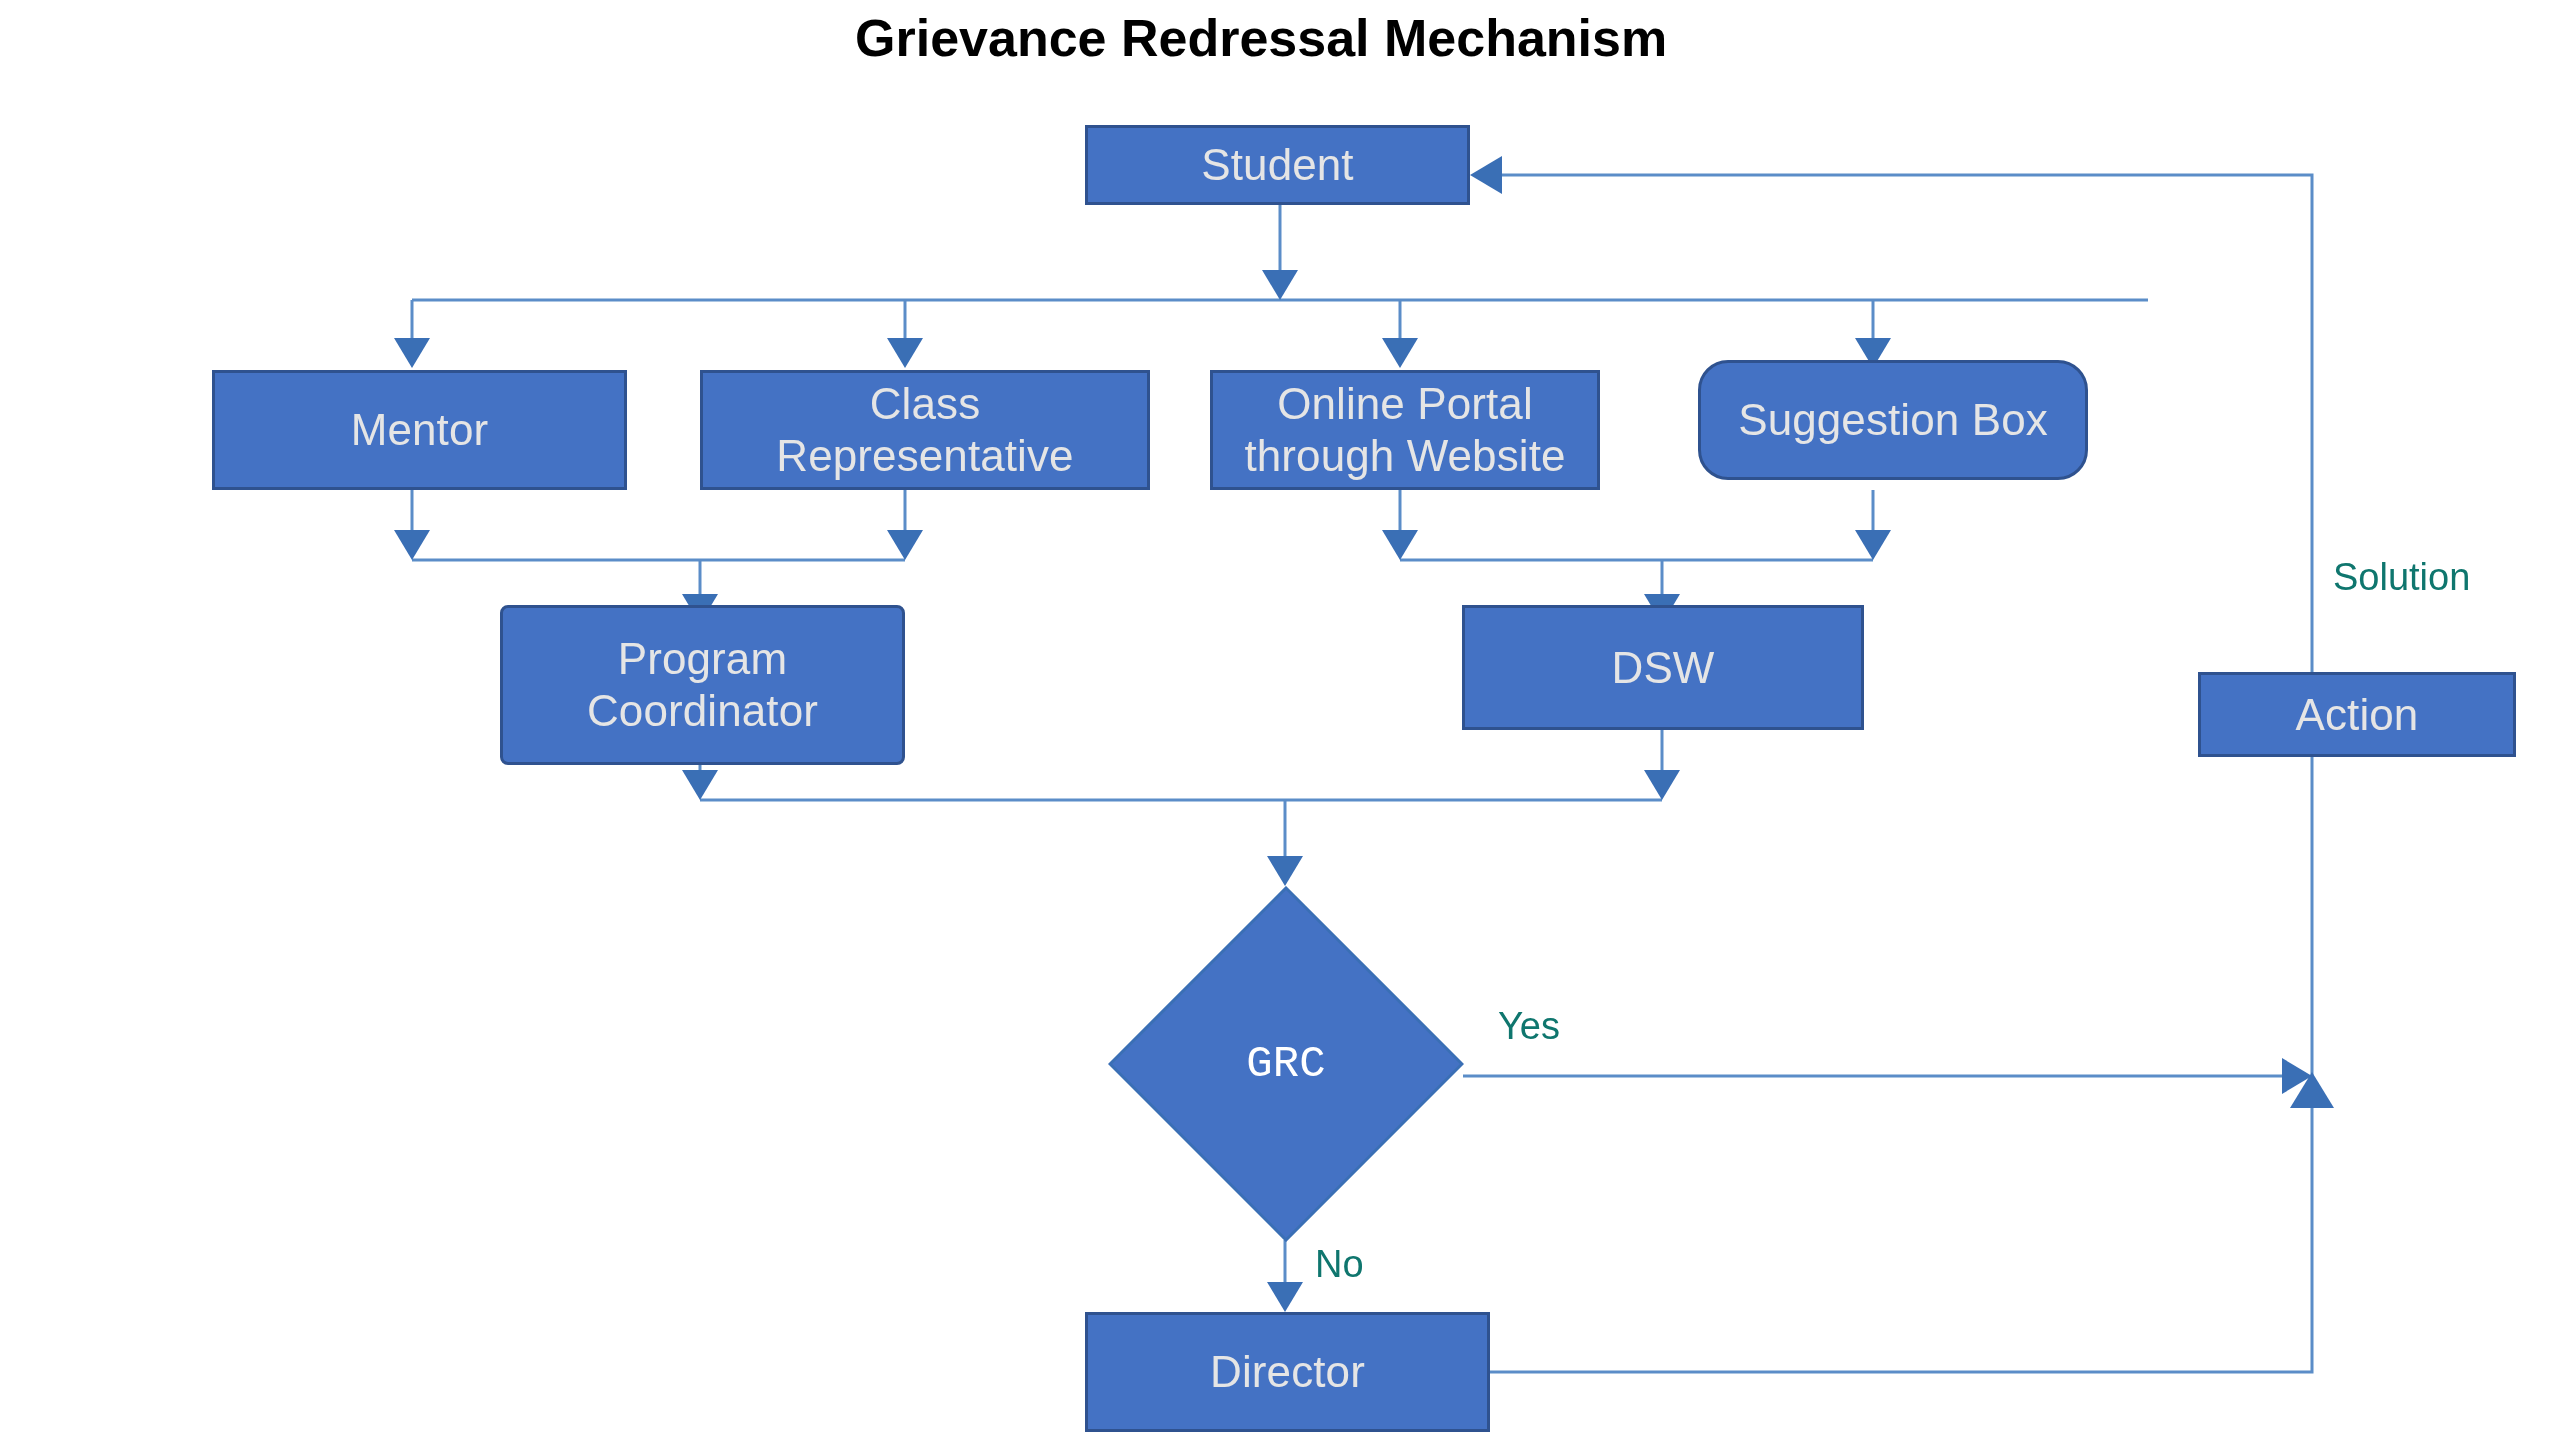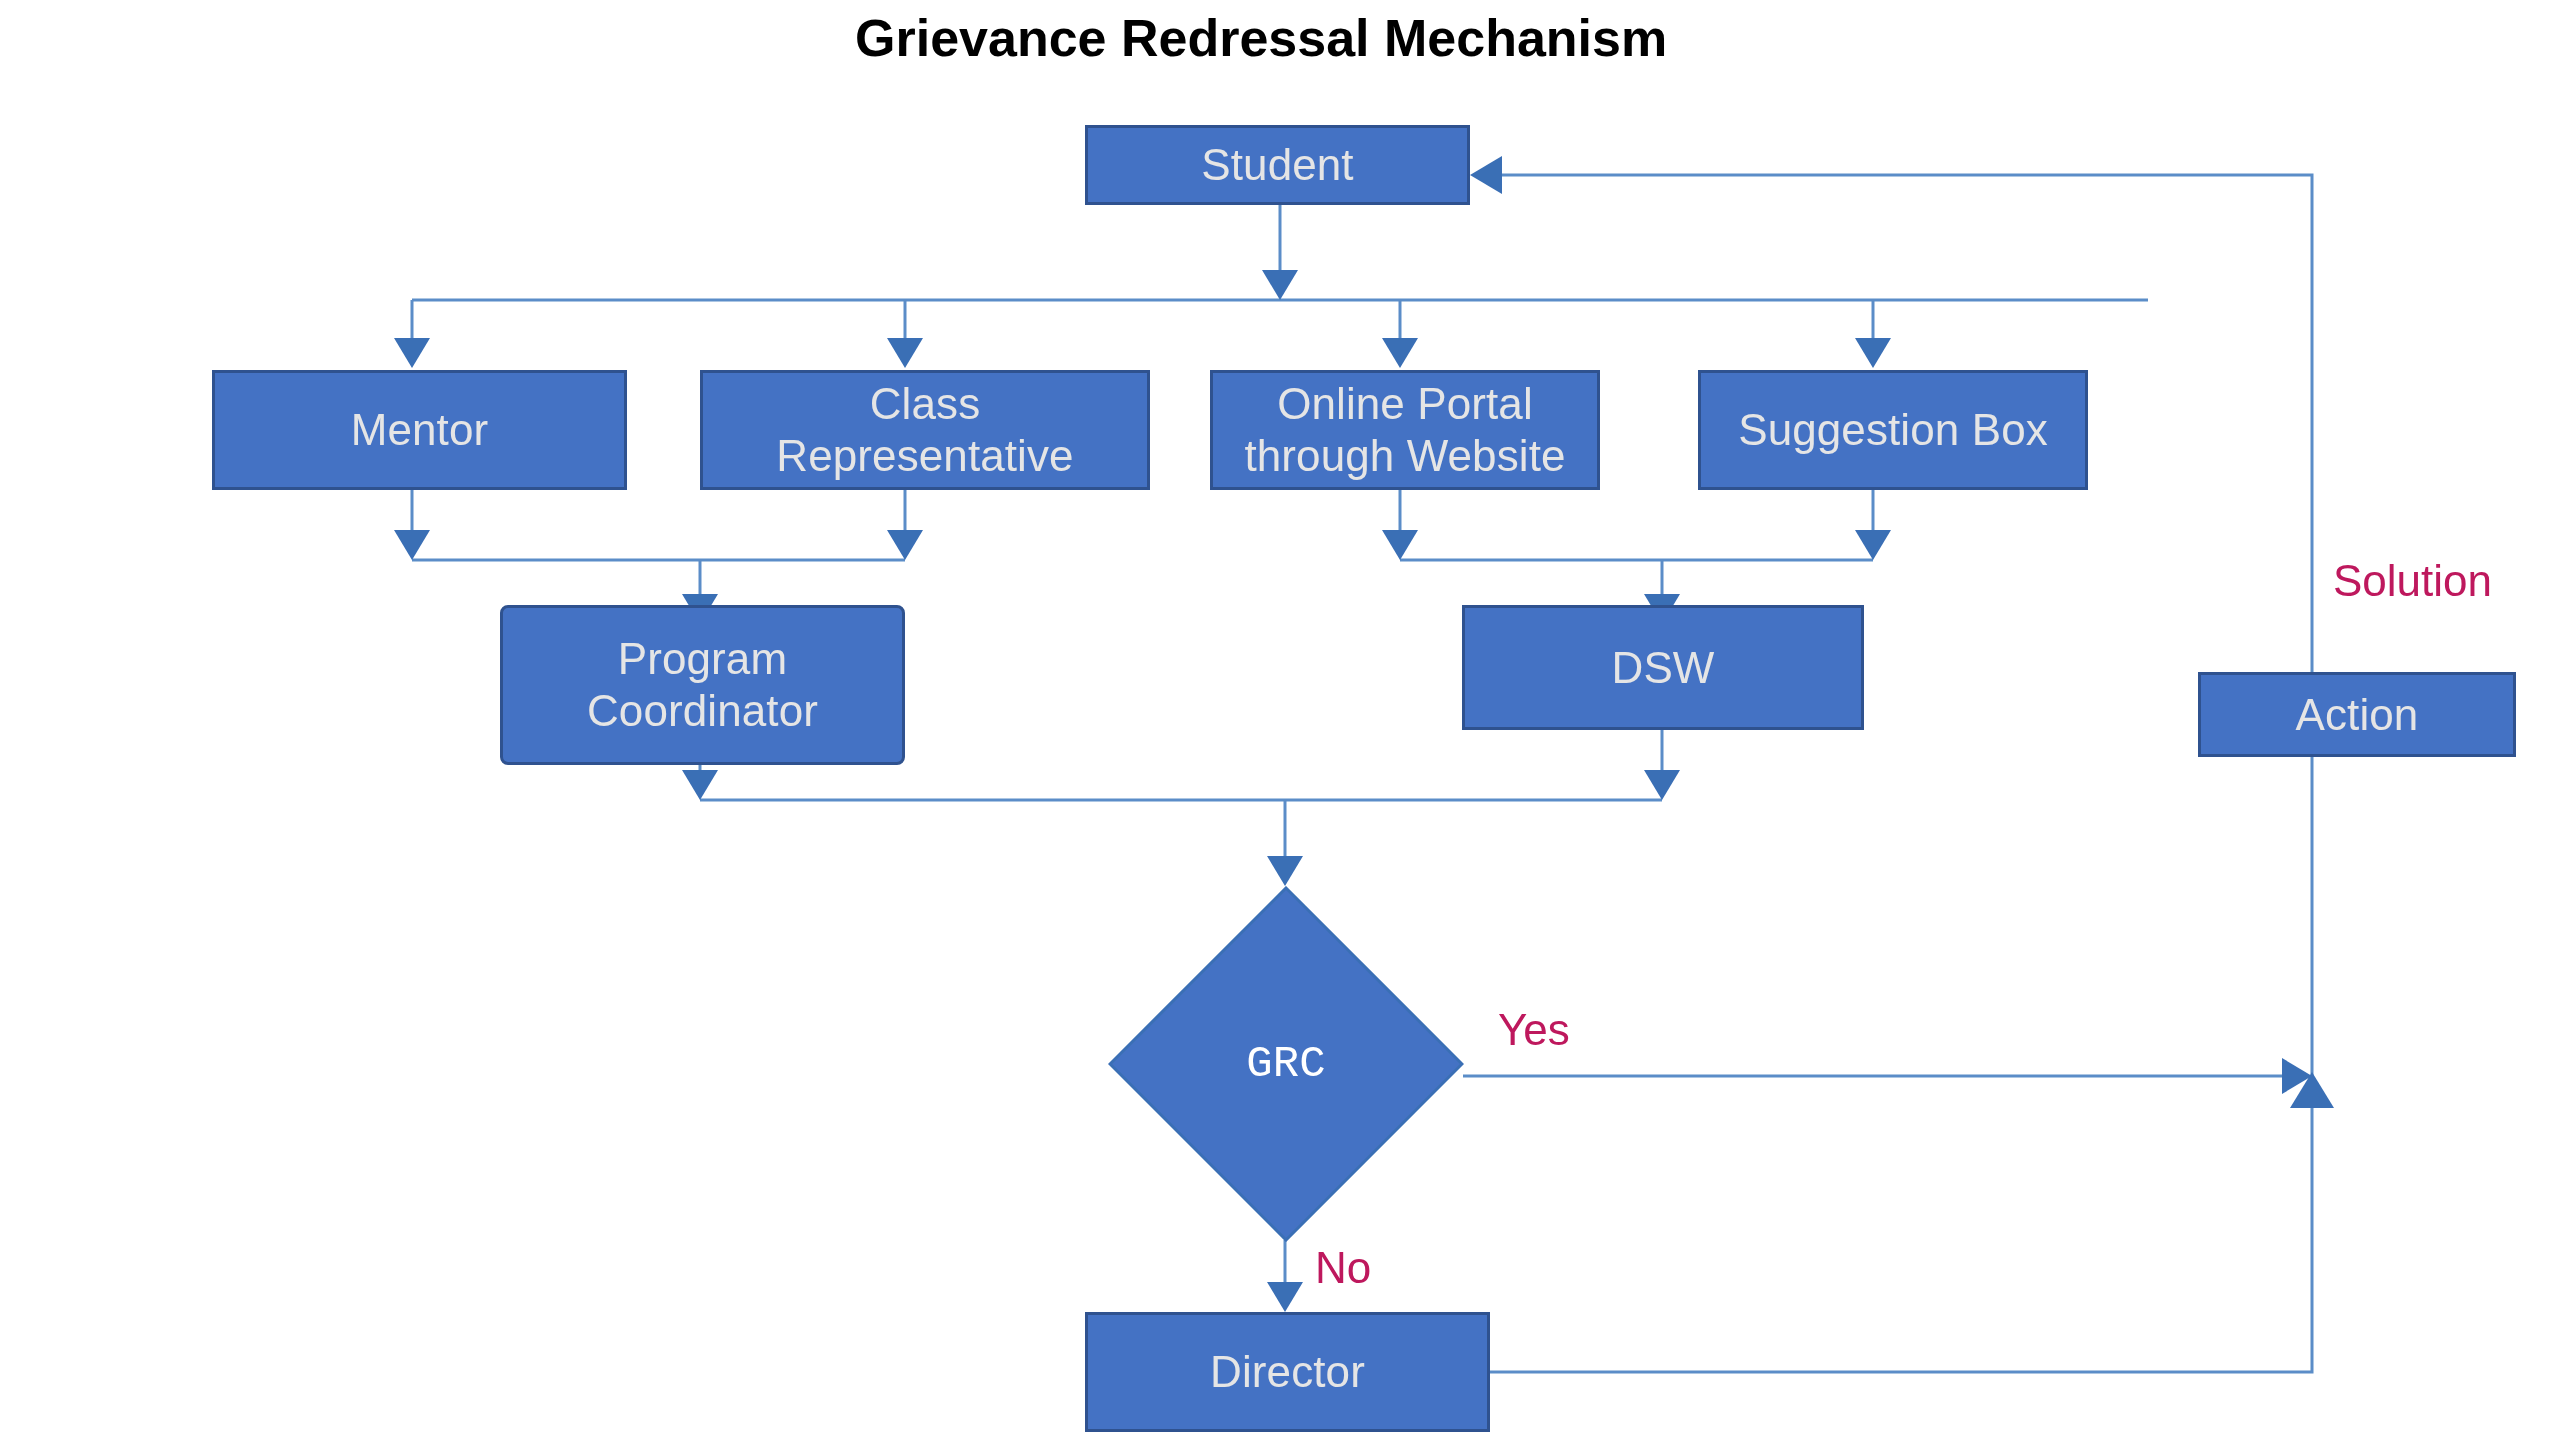--- a/index.html
+++ b/index.html
@@ -62,23 +62,23 @@
   .title {
     position: absolute;
     color: #000000;
     font-family: "Liberation Sans", sans-serif;
     font-weight: bold;
     font-size: 52px;
     white-space: nowrap;
   }
   .edge-label {
     position: absolute;
-    color: #be185d;
+    color: #0f766e;
     font-family: "Liberation Sans", sans-serif;
-    font-size: 44px;
+    font-size: 38px;
     white-space: nowrap;
     z-index: 4;
   }
 </style>
 </head>
 <body>
 
 <div id="canvas">
 
   <svg id="wires" viewBox="0 0 2560 1440" width="2560" height="1440" xmlns="http://www.w3.org/2000/svg">
@@ -161,21 +161,21 @@
   <div class="node" style="left:1085px; top:125px; width:385px; height:80px;">Student</div>
 
   <div class="node" style="left:212px; top:370px; width:415px; height:120px;">Mentor</div>
 
   <div class="node" style="left:700px; top:370px; width:450px; height:120px;">Class
 Representative</div>
 
   <div class="node" style="left:1210px; top:370px; width:390px; height:120px;">Online Portal
 through Website</div>
 
-  <div class="node" style="left:1698px; top:370px; width:390px; height:120px;">Suggestion Box</div>
+  <div class="node" style="left:1698px; top:360px; width:390px; height:120px;border-radius:30px;">Suggestion Box</div>
 
   <div class="node" style="left:500px; top:605px; width:405px; height:160px;border-radius:8px;">Program
 Coordinator</div>
 
   <div class="node" style="left:1462px; top:605px; width:402px; height:125px;">DSW</div>
 
   <div class="diamond" style="left:1108px; top:886px; width:356px; height:356px;">
     <svg width="356" height="356" viewBox="0 0 356 356" style="position:absolute;left:0;top:0;" xmlns="http://www.w3.org/2000/svg">
       <polygon points="178,2 354,178 178,354 2,178" fill="#4472C4" stroke="#3A6FB5" stroke-width="3"></polygon>
     </svg>

